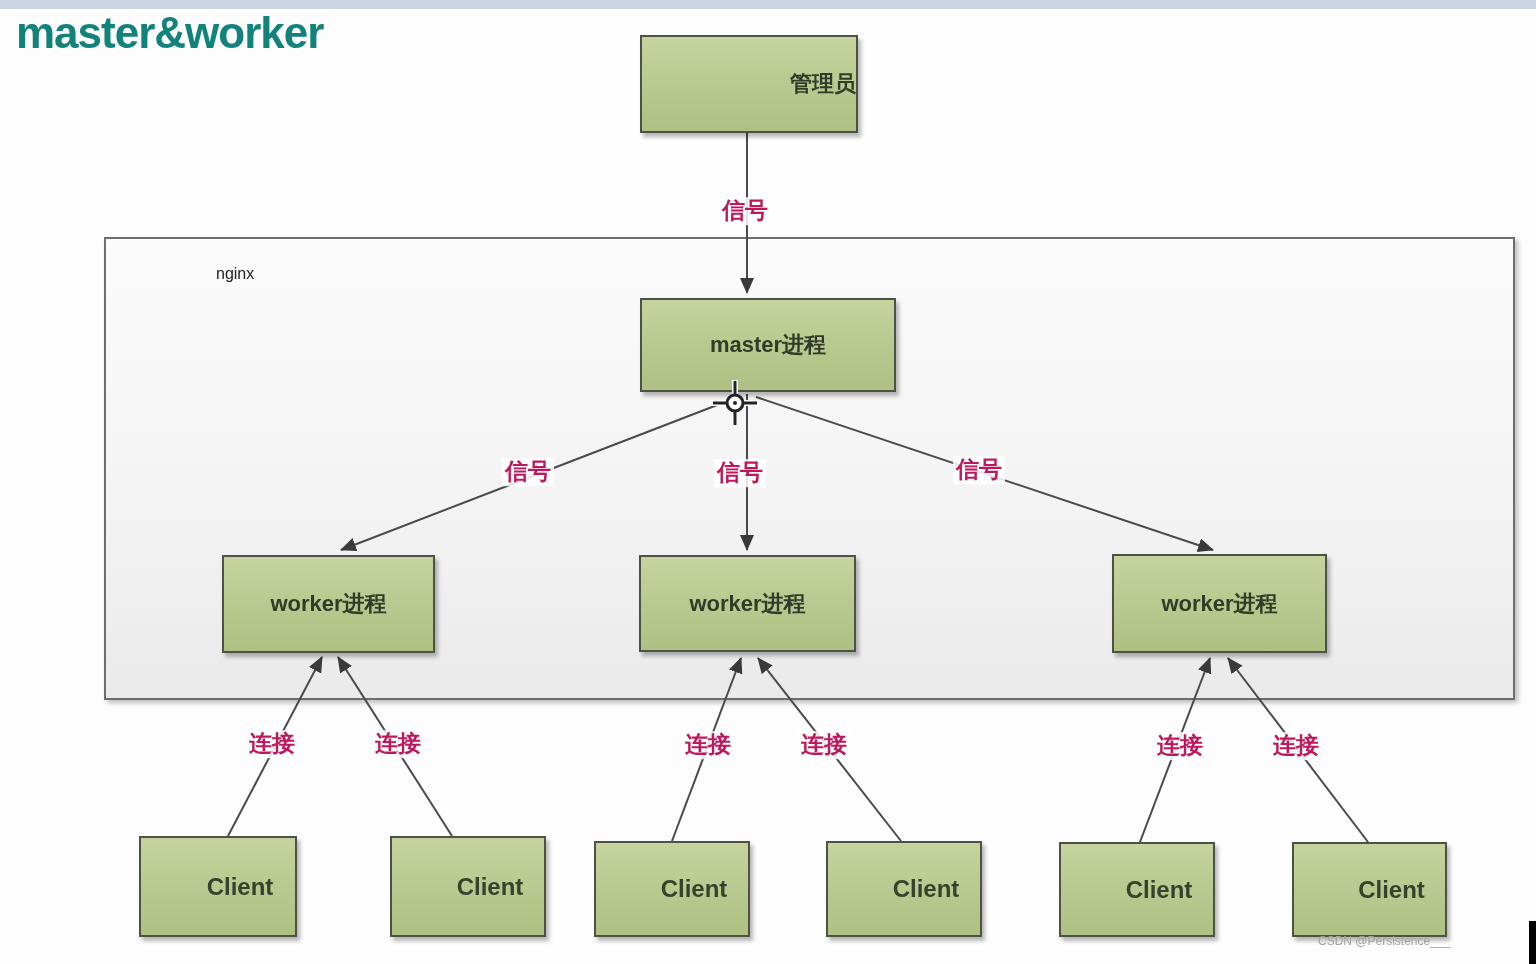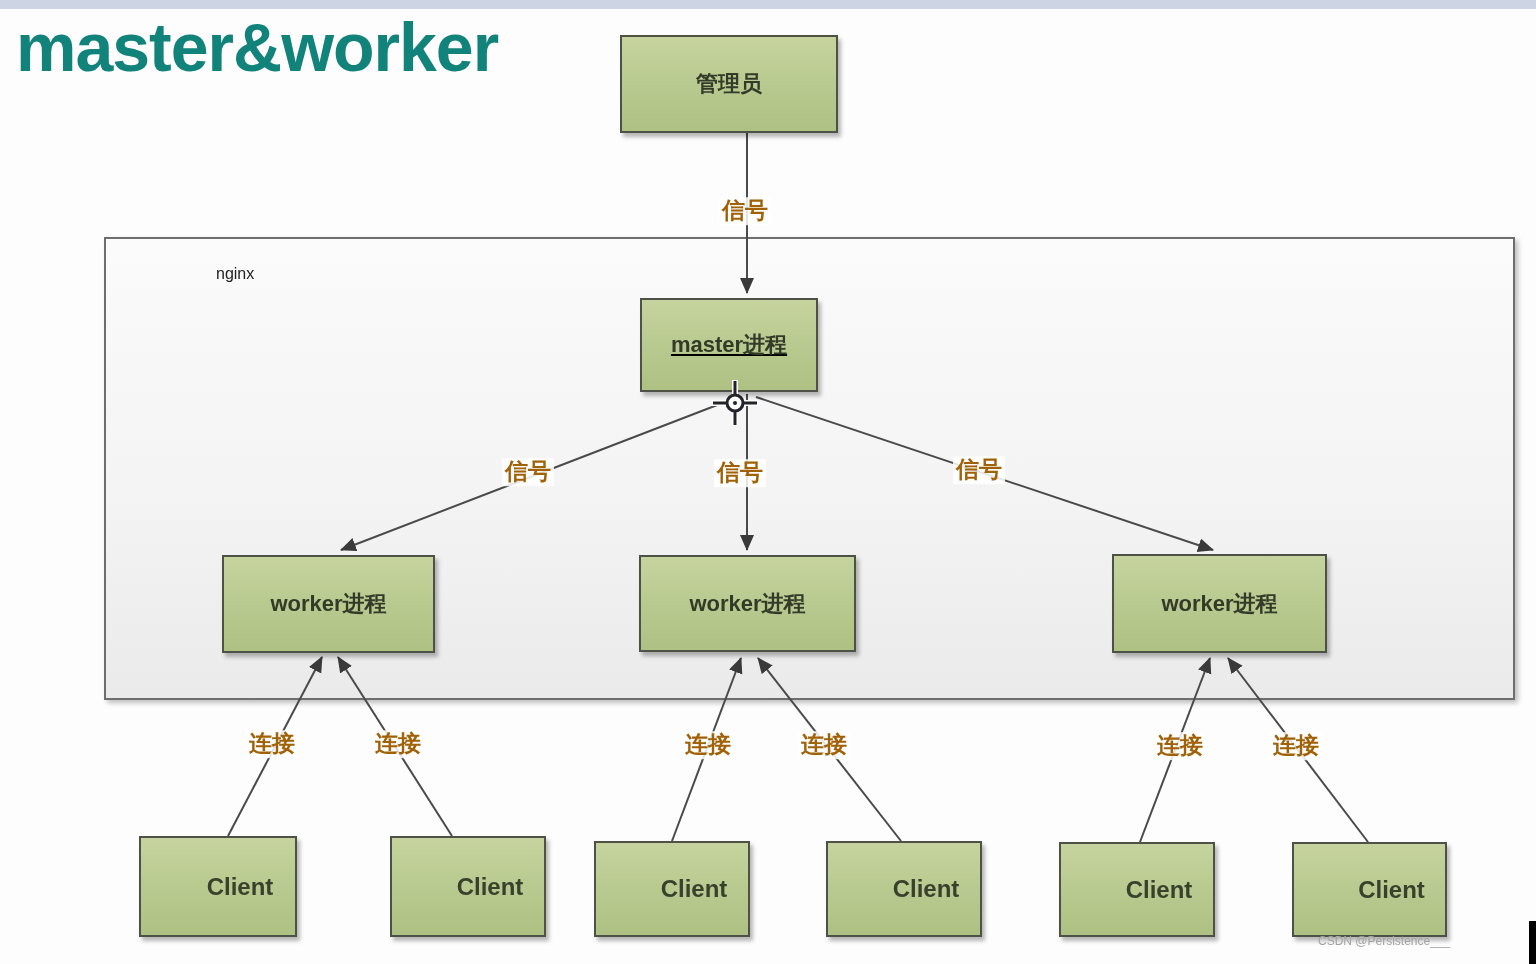--- a/index.html
+++ b/index.html
@@ -1,30 +1,30 @@
 <!DOCTYPE html>
 <html><head>
 <meta charset="utf-8">
 <style>
   html,body{margin:0;padding:0;}
   body{font-family:"Liberation Sans", sans-serif; background:#ffffff;}
   .stage{position:relative;width:1536px;height:964px;background:#fdfdfd;overflow:hidden;}
   .top-strip{position:absolute;left:0;top:0;width:100%;height:9px;}
-  .title{position:absolute;left:16px;top:8px;margin:0;font-size:68px;font-weight:700;letter-spacing:-1px;}
+  .title{position:absolute;left:16px;top:8px;margin:0;font-size:44px;font-weight:700;letter-spacing:-1px;}
   .nginx-box{position:absolute;left:104px;top:237px;width:1407px;height:459px;
     border:2px solid #6e6e6e;background:linear-gradient(180deg,#fbfbfb 0%,#f3f3f3 60%,#eaeaea 100%);
     box-shadow:3px 3px 5px rgba(0,0,0,0.25);}
   .nginx-label{position:absolute;left:110px;top:26px;font-size:16px;color:#222;}
   #edges, #cursor{position:absolute;left:0;top:0;width:1536px;height:964px;pointer-events:none;}
   .node{position:absolute;display:flex;align-items:center;justify-content:center;
     background:linear-gradient(180deg,#c6d39e 0%,#b7c98e 55%,#aec082 100%);
     border:2px solid #4e5145;box-shadow:3px 4px 4px rgba(0,0,0,0.28);box-sizing:border-box;}
   .node-label{font-size:22px;font-weight:600;color:#333a28;white-space:nowrap;}
   .node-client .node-label{font-size:24px;font-weight:700;color:#39412c;margin-left:44px;}
-  .edge-label{position:absolute;transform:translate(-50%,-50%);font-size:23px;font-weight:700;color:#a16207;
+  .edge-label{position:absolute;transform:translate(-50%,-50%);font-size:23px;font-weight:700;color:#be185d;
     background:rgba(255,255,255,0.85);padding:0 3px;line-height:1.2;white-space:nowrap;}
   .watermark{position:absolute;left:1318px;top:934px;font-size:12px;color:#a3a3a3;white-space:nowrap;}
   .black-bar{position:absolute;left:1529px;top:921px;width:7px;height:43px;background:#000;}
 </style>
 </head>
 <body>
 
 <div class="stage">
 
   <div class="top-strip" style="background: rgb(205, 212, 227);"></div>
@@ -49,24 +49,24 @@
         <line x1="228" y1="836" x2="322" y2="657" stroke="#4a4a4a" stroke-width="2" marker-end="url(#arrow)"></line>
         <line x1="452" y1="836" x2="338" y2="657" stroke="#4a4a4a" stroke-width="2" marker-end="url(#arrow)"></line>
         <line x1="672" y1="841" x2="741" y2="658" stroke="#4a4a4a" stroke-width="2" marker-end="url(#arrow)"></line>
         <line x1="901" y1="841" x2="758" y2="658" stroke="#4a4a4a" stroke-width="2" marker-end="url(#arrow)"></line>
         <line x1="1140" y1="842" x2="1210" y2="658" stroke="#4a4a4a" stroke-width="2" marker-end="url(#arrow)"></line>
         <line x1="1368" y1="842" x2="1228" y2="658" stroke="#4a4a4a" stroke-width="2" marker-end="url(#arrow)"></line>
       </g>
   </svg>
 
   <div id="nodes">
-      <div class="node" style="left: 620px; top: 35px; width: 218px; height: 98px;">
+      <div class="node" style="left: 640px; top: 35px; width: 218px; height: 98px; justify-content: flex-end;">
         <span class="node-label">管理员</span>
       </div>
-      <div class="node" style="left: 640px; top: 298px; width: 178px; height: 94px; text-decoration: underline;">
+      <div class="node" style="left: 640px; top: 298px; width: 256px; height: 94px;">
         <span class="node-label">master进程</span>
       </div>
       <div class="node" style="left: 222px; top: 555px; width: 213px; height: 98px;">
         <span class="node-label">worker进程</span>
       </div>
       <div class="node" style="left: 639px; top: 555px; width: 217px; height: 97px;">
         <span class="node-label">worker进程</span>
       </div>
       <div class="node" style="left: 1112px; top: 554px; width: 215px; height: 99px;">
         <span class="node-label">worker进程</span>

